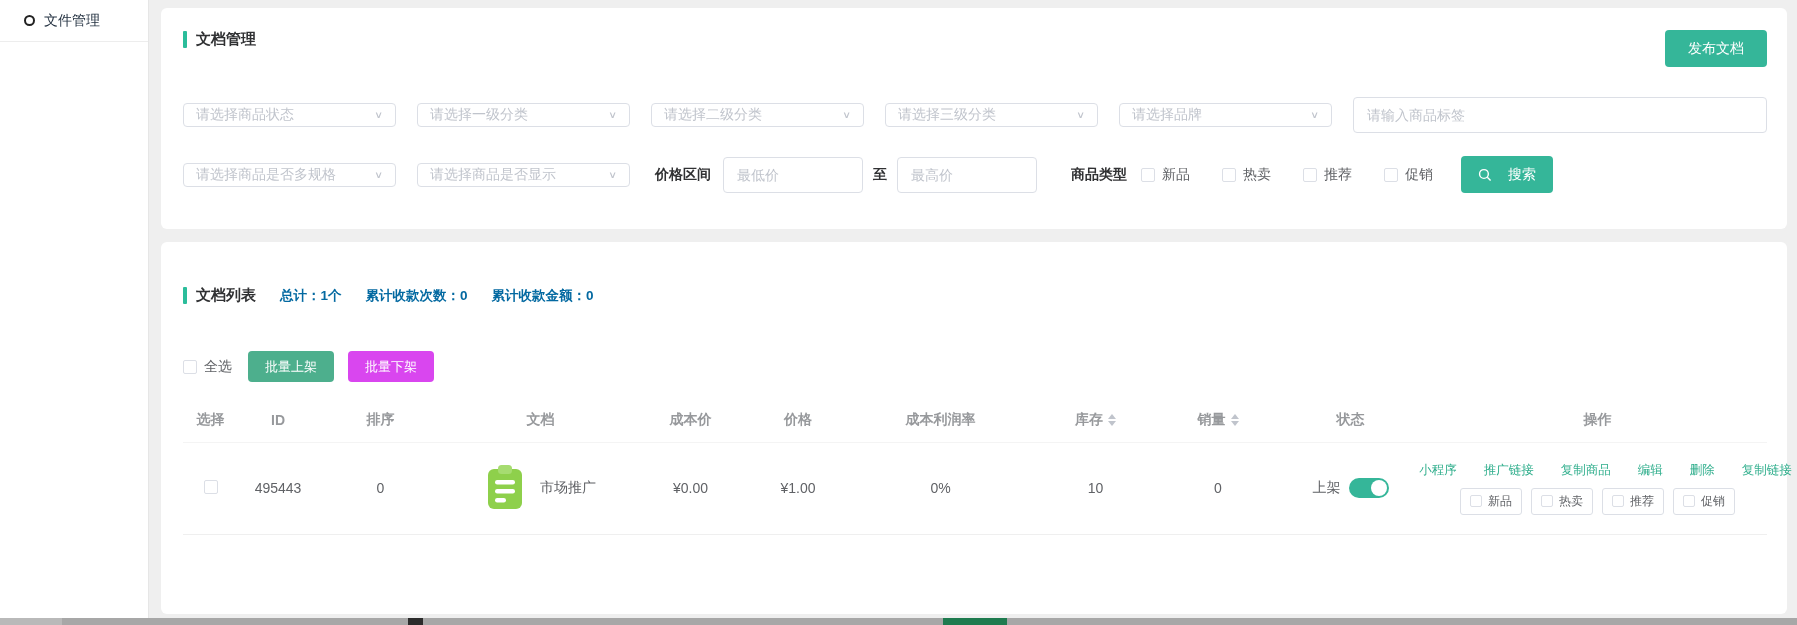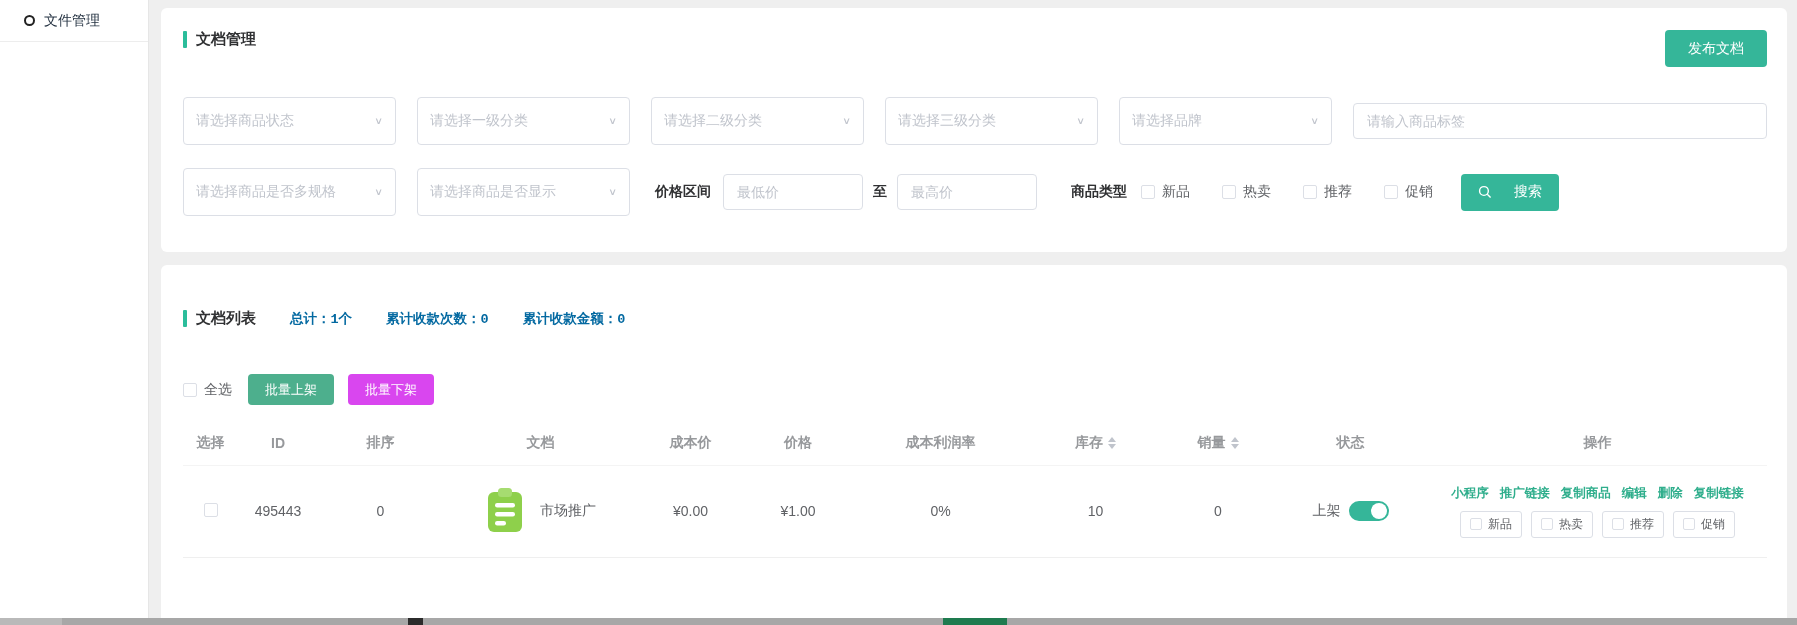--- a/index.html
+++ b/index.html
@@ -23,56 +23,56 @@
   .panel2 { margin:13px 10px 0 12px; padding:44px 20px 20px 22px; min-height:372px; }
   .panel-head { display:flex; justify-content:space-between; align-items:flex-start; }
   .sec-title { display:flex; align-items:center; gap:9px; font-size:15px; font-weight:bold; color:#303133; }
   .bar { width:4px; height:17px; background:#2bbd9b; border-radius:1px; }
   .btn { border:none; border-radius:4px; color:#fff; cursor:pointer;
     font-family:inherit; display:inline-flex; align-items:center; justify-content:center; }
   .btn-publish { background:#35b699; height:37px; padding:0 23px; font-size:14px; }
   
   .frow { display:flex; align-items:center; margin-top:30px; gap:21px; }
   .frow2 { margin-top:23px; gap:0; }
-  .sel { height:48px; border:1px solid #dcdfe6; border-radius:4px; background:#fff;
+  .sel { height:24px; border:1px solid #dcdfe6; border-radius:4px; background:#fff;
     display:flex; align-items:center; justify-content:space-between;
     padding:0 12px; font-size:14px; color:#c0c4cc; flex:0 0 213px; cursor:pointer; }
   .chev { color:#c0c4cc; font-size:12px; transform:scaleY(.8); }
   .tin { height:36px; border:1px solid #dcdfe6; border-radius:4px; background:#fff;
     padding:0 13px; font-size:14px; color:#606266; font-family:inherit; flex:1 1 190px; min-width:0; }
   .tin::placeholder { color:#c0c4cc; }
   .tin-price { flex:0 0 140px; }
   .flabel { font-size:14px; font-weight:bold; color:#303133; white-space:nowrap; }
   .cbwrap { display:inline-flex; align-items:center; gap:7px; font-size:14px;
     color:#606266; cursor:pointer; white-space:nowrap; }
   .cb { width:14px; height:14px; border:1px solid #dcdfe6; border-radius:2px; background:#fff; flex:0 0 auto; }
-  .btn-search { background:#35b699; height:37px; padding:0 17px; font-size:14px; gap:22px; }
-  
-  .list-head { display:flex; align-items:center; gap:34px;font-family:Liberation Mono, monospace; }
+  .btn-search { background:#35b699; height:37px; padding:0 17px; font-size:14px; gap:16px; }
+  
+  .list-head { display:flex; align-items:center; gap:24px; }
   .stat { font-size:13.5px; font-weight:bold; color:#0369a1; }
   .batch-row { display:flex; align-items:center; gap:14px; margin-top:46px; }
   .batch-row .cbwrap { margin-right:2px; }
   .btn-on  { background:#4daf8d; height:31px; padding:0 17px; font-size:13px; }
   .btn-off { background:#d946ef; height:31px; padding:0 17px; font-size:13px; }
   
   table { width:100%; border-collapse:collapse; margin-top:16px; table-layout:fixed; }
   th { font-size:14px; font-weight:bold; color:#97999c; height:44px; text-align:center; }
   th .sorter { display:inline-flex; flex-direction:column; gap:2px; vertical-align:middle;
     margin-left:5px; cursor:pointer; }
   .car { width:0; height:0; border-left:4px solid transparent; border-right:4px solid transparent; }
   .car-up { border-bottom:5px solid #c0c4cc; }
   .car-dn { border-top:5px solid #c0c4cc; }
   td { font-size:14px; color:#606266; text-align:center; height:92px;
     border-top:1px solid #f4f4f4; border-bottom:1px solid #efefef; }
   .doc-cell { display:flex; align-items:center; justify-content:center; gap:15px; }
   .status-wrap { display:inline-flex; align-items:center; gap:8px; }
   .toggle { width:40px; height:20px; border-radius:10px; background:#35b699; position:relative; cursor:pointer; }
   .knob { position:absolute; top:2px; right:2px; width:16px; height:16px; border-radius:50%; background:#fff; }
   .ops-links { display:flex; justify-content:center; gap:11px; }
-  .ops-links a { color:#2fae8c; font-size:12.5px; font-weight:bold; text-decoration:none; white-space:nowrap; }
+  .ops-links a { color:#2fae8c; font-size:12.5px; font-weight:normal; text-decoration:none; white-space:nowrap;margin-left:16px; }
   .tag-row { display:flex; justify-content:center; gap:9px; margin-top:9px; }
   .tagbox { display:inline-flex; align-items:center; gap:6px; border:1px solid #dcdfe6;
     border-radius:3px; padding:4px 9px; font-size:12px; color:#606266; cursor:pointer; background:#fff; }
   .tagbox .cb { width:12px; height:12px; }
   
   .bottom-bar { position:absolute; left:0; right:0; bottom:0; height:7px; background:#a7a7a7; z-index:3; }
   .bb-light { position:absolute; left:0; top:0; bottom:0; width:62px; background:#b9b9b9; }
   .bb-black { position:absolute; left:408px; top:0; bottom:0; width:15px; background:#2b2b2b; }
   .bb-green { position:absolute; left:943px; top:0; bottom:0; width:64px; background:#1e7b4f; }
   

